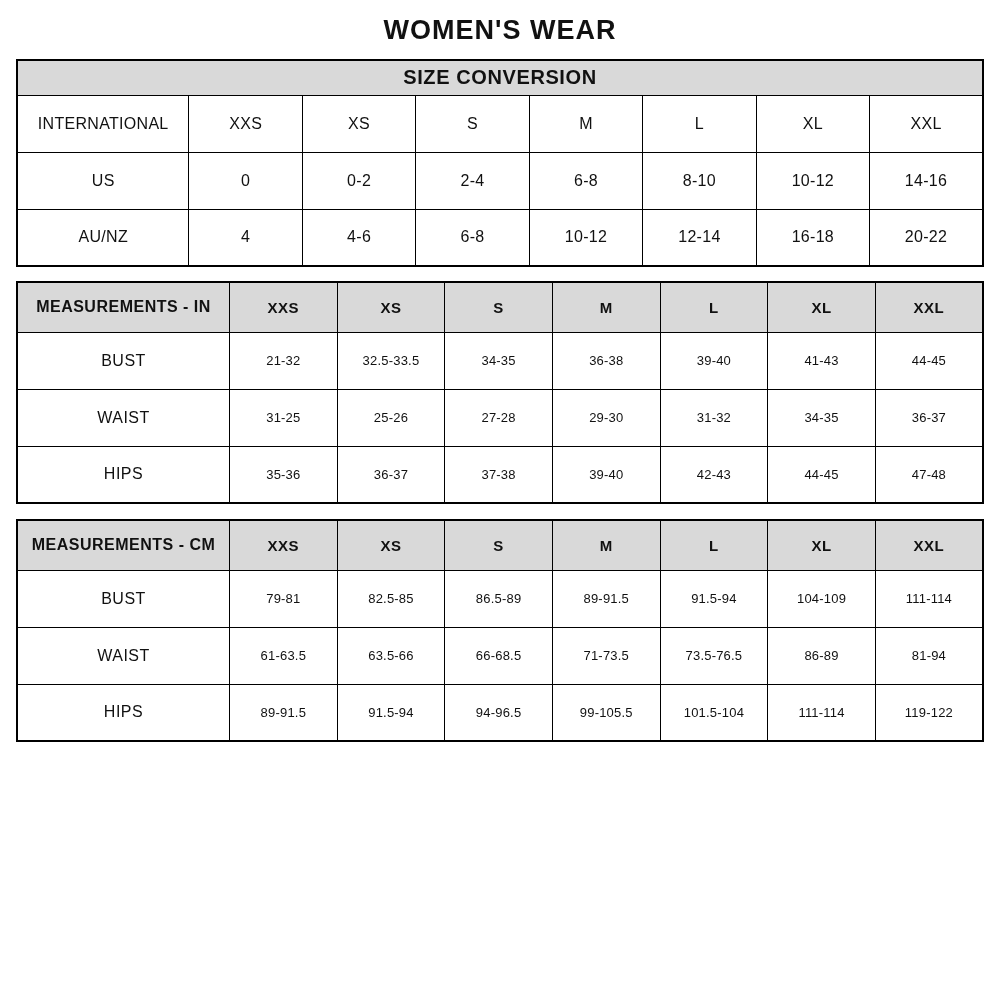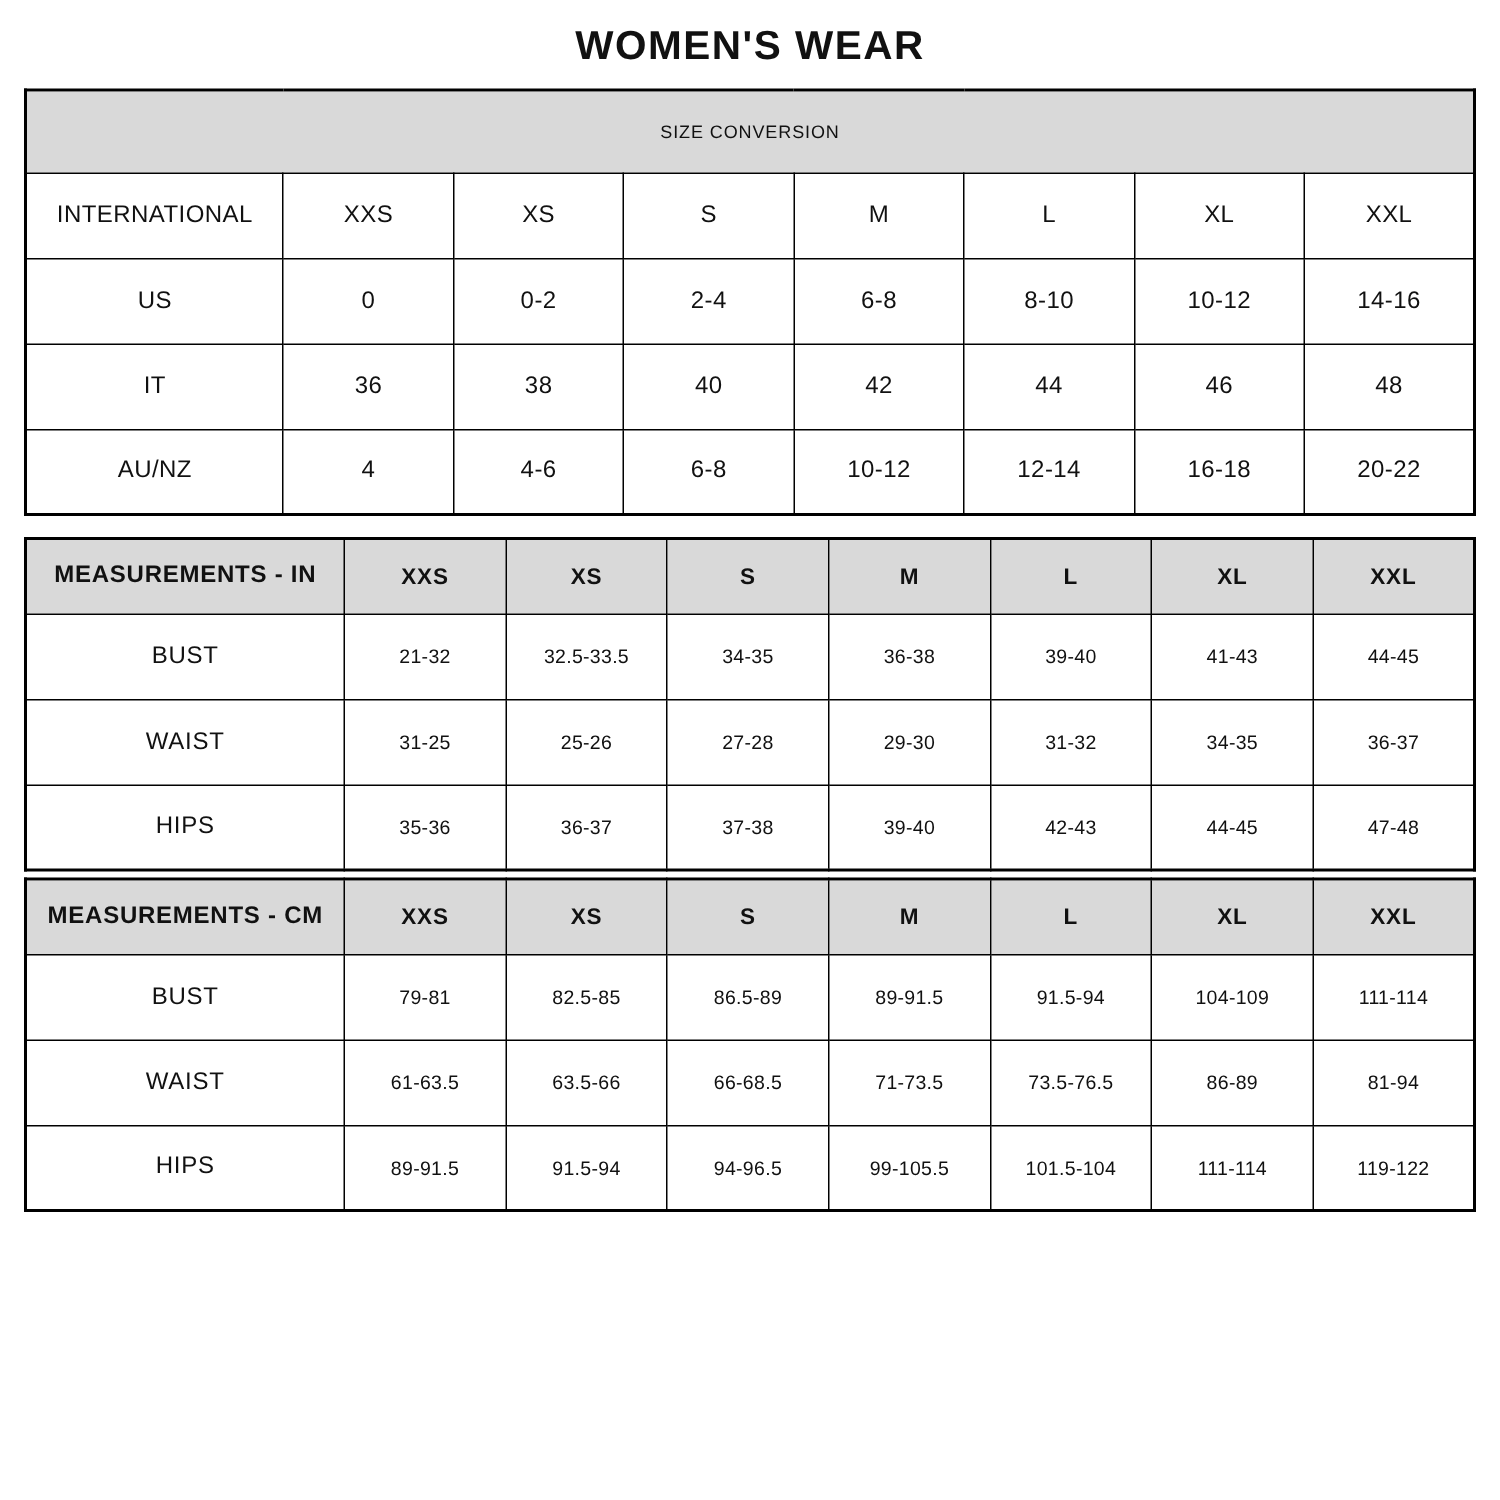--- a/index.html
+++ b/index.html
@@ -27,29 +27,29 @@
     border: 1px solid #000;
     text-align: center;
     vertical-align: middle;
     padding: 0 4px;
     overflow: hidden;
   }
   
   .t1 { margin-bottom: 14px; }
   .t1 thead th {
     background: #d9d9d9;
-    height: 55px;
-    font-size: 12px;
-    font-weight: 400;
+    height: 35px;
+    font-size: 20px;
+    font-weight: 700;
     letter-spacing: 0.6px;
   }
   .t1 td { height: 57px; font-size: 16px; letter-spacing: 0.3px; }
   .t1 col.c-label { width: 17.8%; }
   
-  .t2, .t3 { margin-bottom: 4px; }
+  .t2, .t3 { margin-bottom: 15px; }
   .t2 thead th, .t3 thead th {
     background: #d9d9d9;
     height: 50px;
     font-size: 15px;
     font-weight: 700;
     letter-spacing: 0.5px;
   }
   .t2 thead th.lbl-h, .t3 thead th.lbl-h { font-size: 16px; }
   .t2 td, .t3 td { height: 57px; font-size: 13px; letter-spacing: 0.2px; }
   .t2 td.lbl, .t3 td.lbl { font-size: 16px; letter-spacing: 0.5px; }
@@ -87,30 +87,20 @@
         <td class="lbl">US</td>
         <td>0</td>
         <td>0-2</td>
         <td>2-4</td>
         <td>6-8</td>
         <td>8-10</td>
         <td>10-12</td>
         <td>14-16</td>
       </tr>
       <tr>
-        <td class="lbl">IT</td>
-        <td>36</td>
-        <td>38</td>
-        <td>40</td>
-        <td>42</td>
-        <td>44</td>
-        <td>46</td>
-        <td>48</td>
-      </tr>
-      <tr>
         <td class="lbl">AU/NZ</td>
         <td>4</td>
         <td>4-6</td>
         <td>6-8</td>
         <td>10-12</td>
         <td>12-14</td>
         <td>16-18</td>
         <td>20-22</td>
       </tr>
     </tbody>

